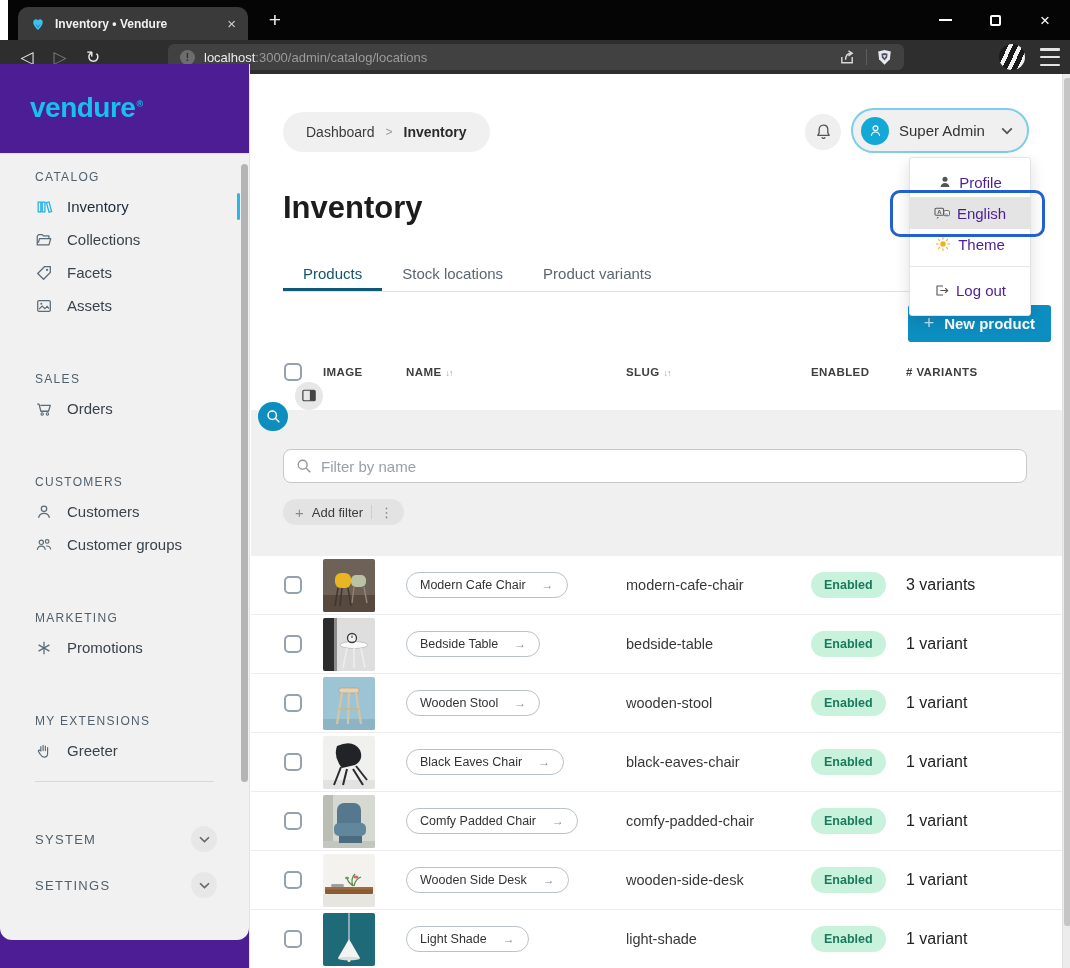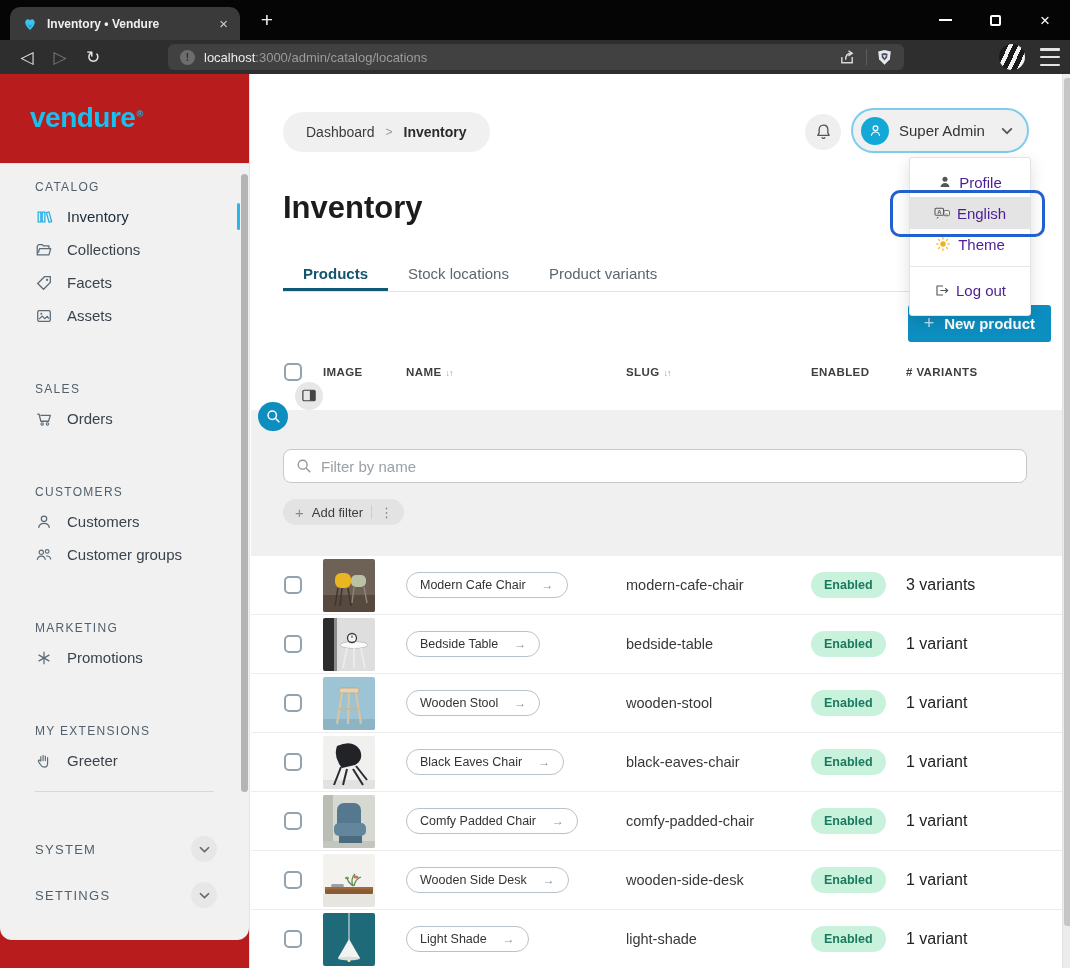--- a/index.html
+++ b/index.html
@@ -4,21 +4,21 @@
 <style>
   :root{
     --brand:#18c0f0; --primary:#0d8ec1; --tab-active:#15546f;
     --badge-bg:#c9f2dd; --badge-text:#1b7a5e; --annotation:#2060cf; --focus-ring:#7ecdec;
   }
   *{margin:0;padding:0;box-sizing:border-box;}
   body{font-family:"Liberation Sans",sans-serif;background:#444;}
   .window{position:relative;width:1070px;height:968px;background:#fff;overflow:hidden;}
 
   
-  .tabbar{position:absolute;left:0;top:0;right:0;height:40px;background:#050505;}
+  .tabbar{position:absolute;left:8px;top:0;right:0;height:40px;background:#050505;}
   .btab{position:absolute;left:10px;top:7px;width:230px;height:33px;background:#3a3a3a;
         border-radius:10px 10px 0 0;display:flex;align-items:center;gap:9px;padding:0 12px;
         color:#f0f0f0;font-size:12px;font-weight:bold;}
   .btab .title{white-space:nowrap;overflow:hidden;flex:1;}
   .tab-close{color:#cfcfcf;font-size:15px;font-weight:normal;cursor:default;}
   .newtab{position:absolute;left:253px;top:6px;width:28px;height:28px;color:#ececec;
           font-size:21px;display:flex;align-items:center;justify-content:center;}
   .winctl{position:absolute;right:0;top:0;height:40px;display:flex;}
   .winbtn{width:50px;height:40px;display:flex;align-items:center;justify-content:center;color:#fff;}
   .glyph-min{width:13px;height:0;border-top:2px solid #fff;}
@@ -37,21 +37,21 @@
   .urlrest{color:#9b9b9b;}
   .urlbar .right{margin-left:auto;display:flex;align-items:center;gap:10px;}
   .vdiv{width:1px;height:16px;background:#5d5d5d;}
   .avatarbtn{position:absolute;right:45px;top:4px;width:26px;height:26px;border-radius:50%;
              background:repeating-linear-gradient(115deg,#f2f2f2 0 4px,#1a1a1a 4px 9px);}
   .menubtn{position:absolute;right:10px;top:8px;width:20px;height:18px;display:flex;
            flex-direction:column;justify-content:space-between;}
   .menubtn i{display:block;height:2.5px;background:#e4e4e4;border-radius:1px;}
 
   
-  .sidebar{position:absolute;left:0;top:74px;width:250px;bottom:0;background:#b91c1c;
+  .sidebar{position:absolute;left:0;top:64px;width:250px;bottom:0;background:#4c1d95;
            border-right:1px solid #e4e4e4;}
   .logo{position:absolute;left:30px;top:28px;font-size:28px;font-weight:bold;color:var(--brand);
         letter-spacing:-0.5px;}
   .logo sup{font-size:9px;margin-left:1px;}
   .nav{position:absolute;left:0;right:0;top:89px;bottom:28px;background:#f1f1f1;
        border-top:1px solid #e2e2e2;border-radius:0 0 12px 12px;padding-top:10px;overflow:hidden;}
   .sechdr{height:26px;display:flex;align-items:center;padding:0 35px;font-size:12px;
           color:#51606c;letter-spacing:1.3px;}
   .navitem{height:33px;display:flex;align-items:center;gap:14px;padding:0 35px;font-size:15px;
            color:#3a434c;position:relative;cursor:pointer;}
@@ -93,21 +93,21 @@
          color:#4c1d95;cursor:pointer;}
   .mitem.hl{background:#e4e4e4;height:32px;}
   .mdiv{border:none;border-top:1px solid #e7e7e7;margin:7px 0 8px;}
   .annot{position:absolute;left:639px;top:116px;width:155px;height:47px;border:3px solid var(--annotation);
          border-radius:10px;z-index:6;pointer-events:none;}
 
   .pagetitle{position:absolute;left:32px;top:116px;font-size:31px;font-weight:bold;color:#1c1c1c;}
   .tabs{position:absolute;left:32px;right:34px;top:182px;height:36px;border-bottom:1px solid #e2e2e2;
         display:flex;}
   .ptab{padding:0 20px;display:flex;align-items:center;font-size:15px;color:#5c6670;cursor:pointer;}
-  .ptab.active{color:var(--tab-active);font-weight:bold;box-shadow:inset 0 -3px 0 #0f5977;}
+  .ptab.active{color:var(--tab-active);font-weight:normal;box-shadow:inset 0 -3px 0 #0f5977;}
 
   .newbtn{position:absolute;right:11px;top:231px;height:37px;background:var(--primary);color:#fff;
           border:none;border-radius:3px;font-size:15px;font-weight:bold;display:flex;align-items:center;
           gap:10px;padding:0 16px;font-family:"Liberation Sans",sans-serif;z-index:1;}
   .newbtn .plus{font-weight:normal;font-size:18px;color:#bfe3f2;}
 
   .thead{position:absolute;left:0;right:0;top:289px;height:47px;display:grid;
          grid-template-columns:39px 83px 220px 185px 95px 1fr;align-items:center;
          padding:0 34px 0 33px;font-size:11.5px;font-weight:bold;color:#3e3e3e;letter-spacing:.4px;}
   .sortico{color:#9aa2aa;font-size:9px;font-weight:normal;margin-left:4px;letter-spacing:-1px;}

